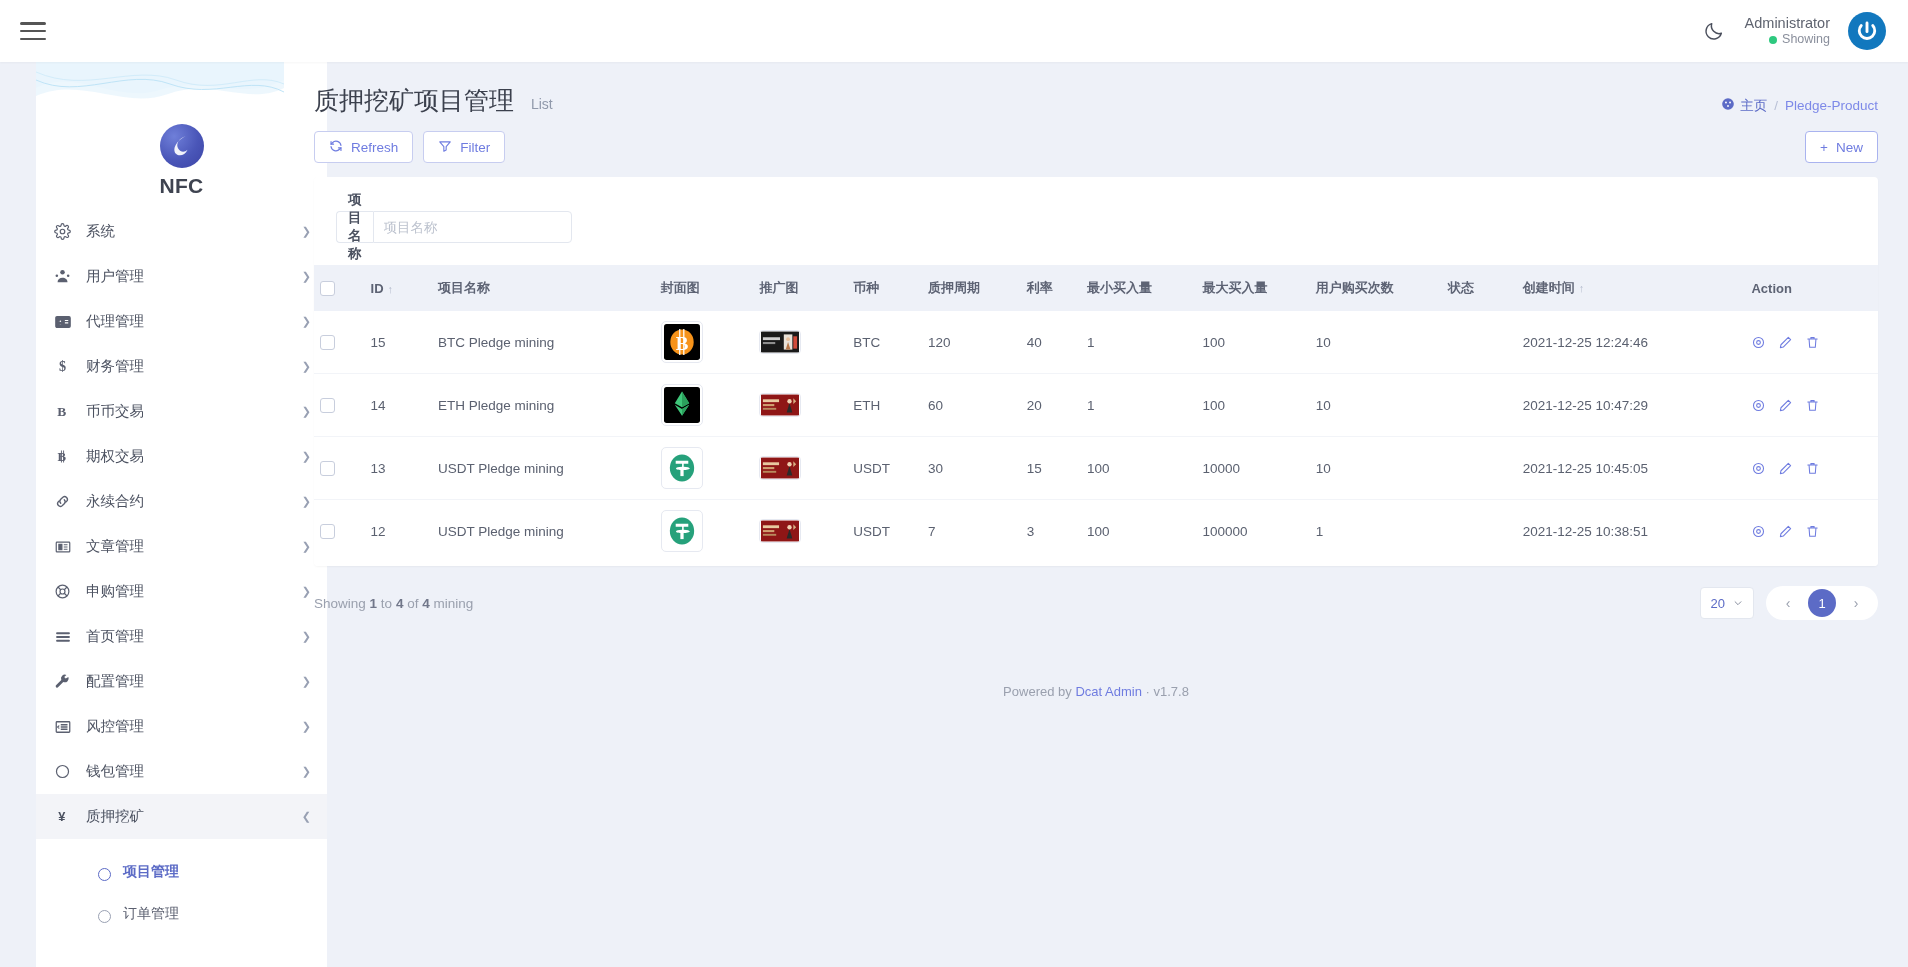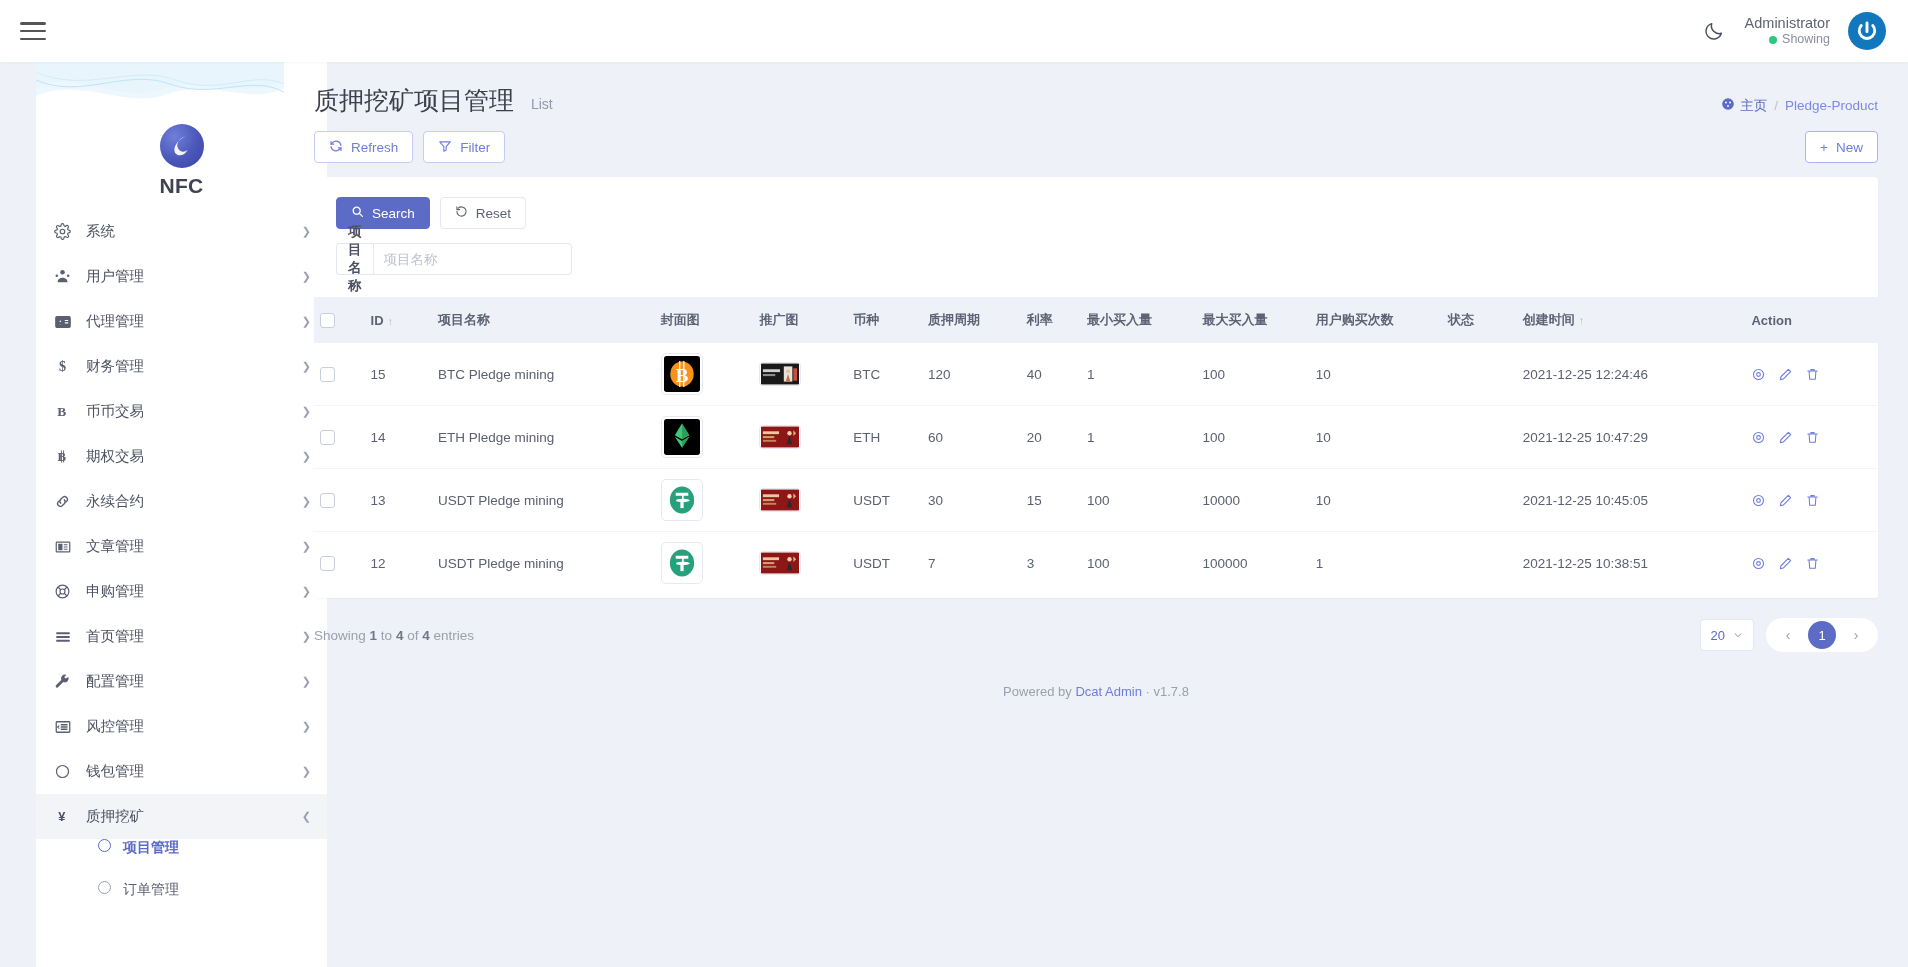--- a/index.html
+++ b/index.html
@@ -49,21 +49,21 @@
 
   .menu { padding: 2px 0 0 0; }
   .mitem { display:flex; align-items:center; height:45px; padding:0 16px 0 18px;
      cursor:pointer; font-size:14.5px; color:#4b5160; position:relative; }
   .mitem.open { background:#f3f4f8; }
   .micon { width:26px; min-width:26px; display:flex; align-items:center; justify-content:flex-start;
      color:#5b6070; font-size:16px; }
   .mlabel { flex:1; padding-left:6px; }
   .chev { color:#98a0b3; font-size:11px; }
   .submenu { }
-  .sitem { display:flex; align-items:flex-start; height:42px; padding-left:62px; cursor:pointer;
+  .sitem { display:flex; align-items:flex-end; height:42px; padding-left:62px; cursor:pointer;
      font-size:14px; color:#5b6070; }
   .sitem .sdot { width:13px; height:13px; border-radius:50%; border:1.6px solid #9aa1b3;
      margin-right:12px; }
   .sitem.active { color:#5c6bc6; font-weight:700; }
   .sitem.active .sdot { border-color:#5c6bc6; }
 
   
   .content { position:absolute; top:62px; left:284px; width:1624px; height:651px; }
   .page-head { padding: 22px 30px 0 30px; display:flex; justify-content:space-between; }
   .ptitle { font-size:25px; color:#3b404d; font-weight:400; }
@@ -400,40 +400,20 @@
       <div>
         <button class="btn btn-new">
           <span>+</span>
           <span>New</span>
         </button>
       </div>
     </div>
 
     <div class="card">
       <div class="searchpanel">
-        <div class="sbtns">
-          <button class="btn btn-primary">
-            <span>
-              <svg width="13" height="13" viewBox="0 0 24 24" fill="none" stroke="#fff" stroke-width="2.4" stroke-linecap="round">
-                  <circle cx="10.5" cy="10.5" r="6.5"></circle>
-                  <path d="M15.5 15.5L21 21"></path>
-                </svg>
-            </span>
-            <span>Search</span>
-          </button>
-          <button class="btn" style="color:#5b6170;border-color:#e3e7ef;">
-            <span>
-              <svg width="13" height="13" viewBox="0 0 24 24" fill="none" stroke="#5b6170" stroke-width="2" stroke-linecap="round">
-                  <path d="M3.5 12a8.5 8.5 0 1 0 2.6-6.1"></path>
-                  <path d="M3.5 3.5v5h5"></path>
-                </svg>
-            </span>
-            <span>Reset</span>
-          </button>
-        </div>
         <div class="fieldrow">
           <div class="inputgroup">
             <span class="ig-label">项目名称</span>
             <input class="ig-input" type="text" placeholder="项目名称" style="">
           </div>
         </div>
       </div>
 
       <div class="tablewrap" style="margin:0;padding:0 0 4px 0;">
         <table class="grid">
@@ -722,21 +702,21 @@
     </div>
 
     <div class="tfoot">
       <div class="showing">
         <span>Showing</span>
         <b>1</b>
         <span>to</span>
         <b>4</b>
         <span>of</span>
         <b>4</b>
-        <span>entries</span>
+        <span>mining</span>
       </div>
       <div class="pager">
         <div class="perpage">
           <span>20</span>
           <span>
             <svg width="10" height="10" viewBox="0 0 24 24" fill="none" stroke="#8a90a0" stroke-width="2.4" stroke-linecap="round">
                 <path d="M5 9l7 7 7-7"></path>
               </svg>
           </span>
         </div>

